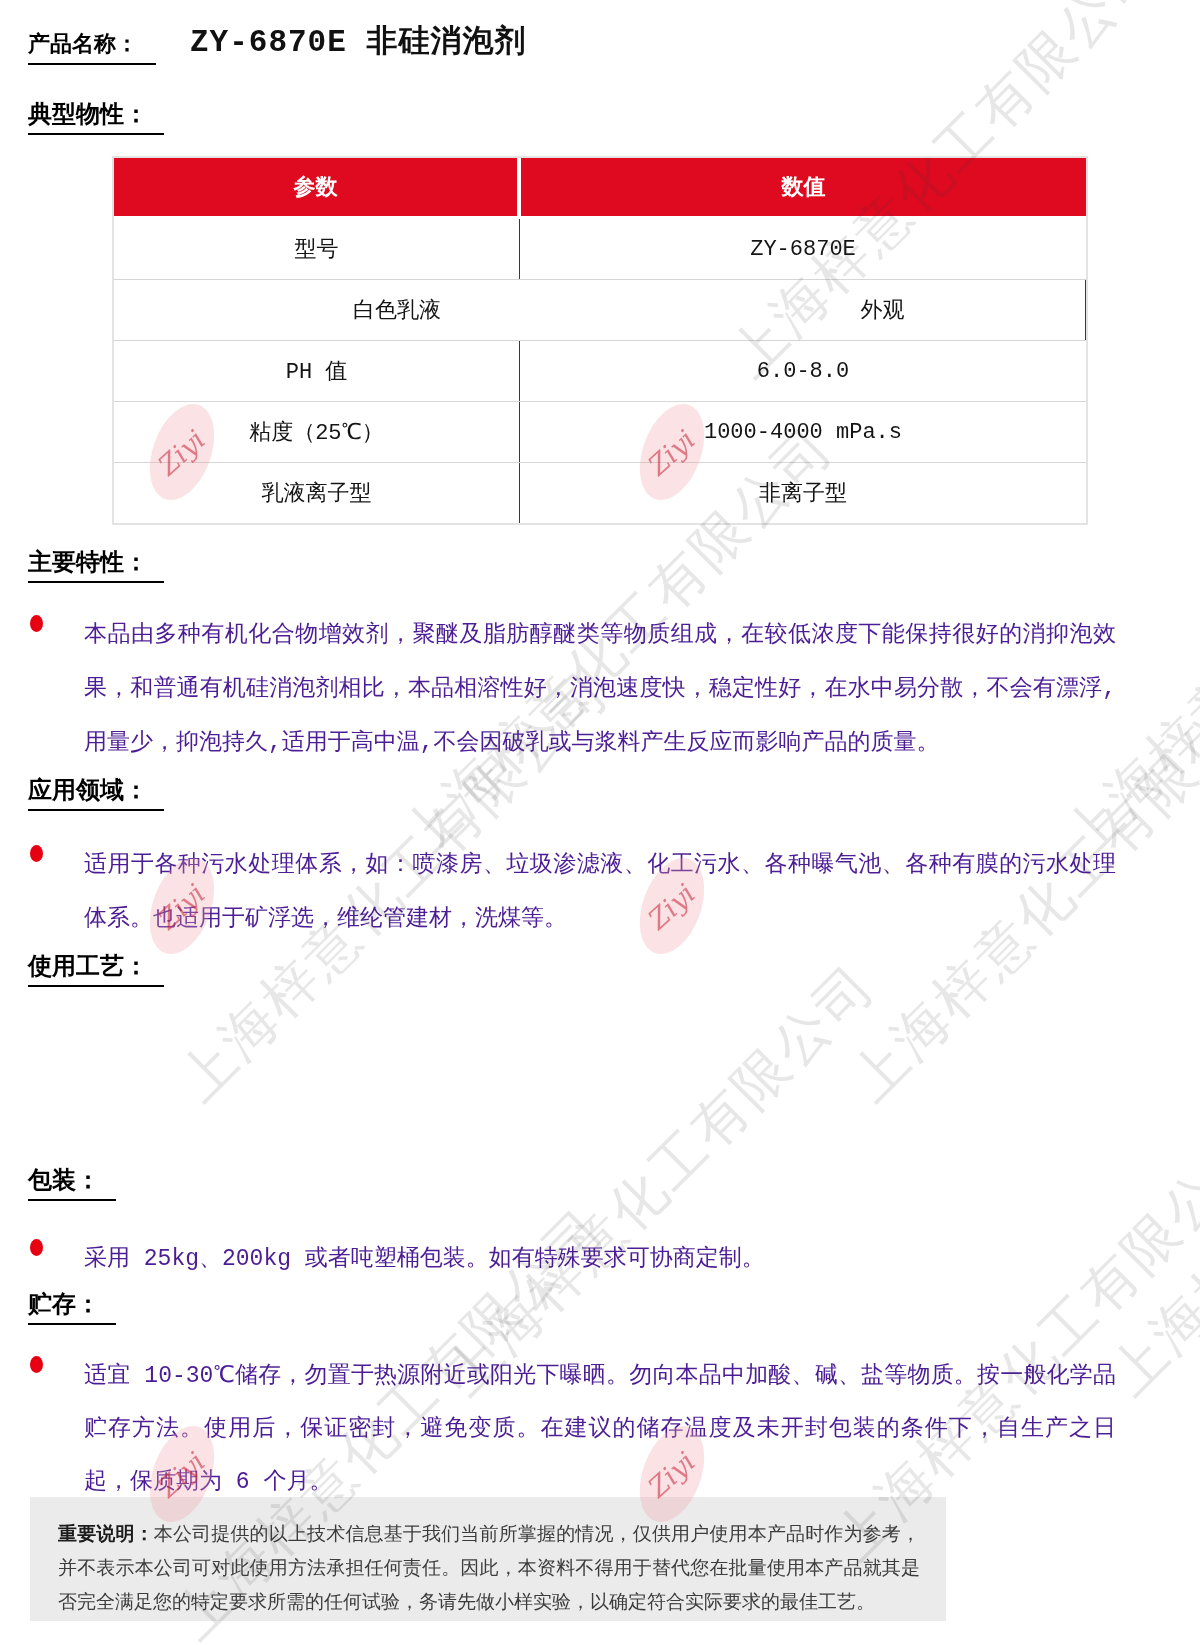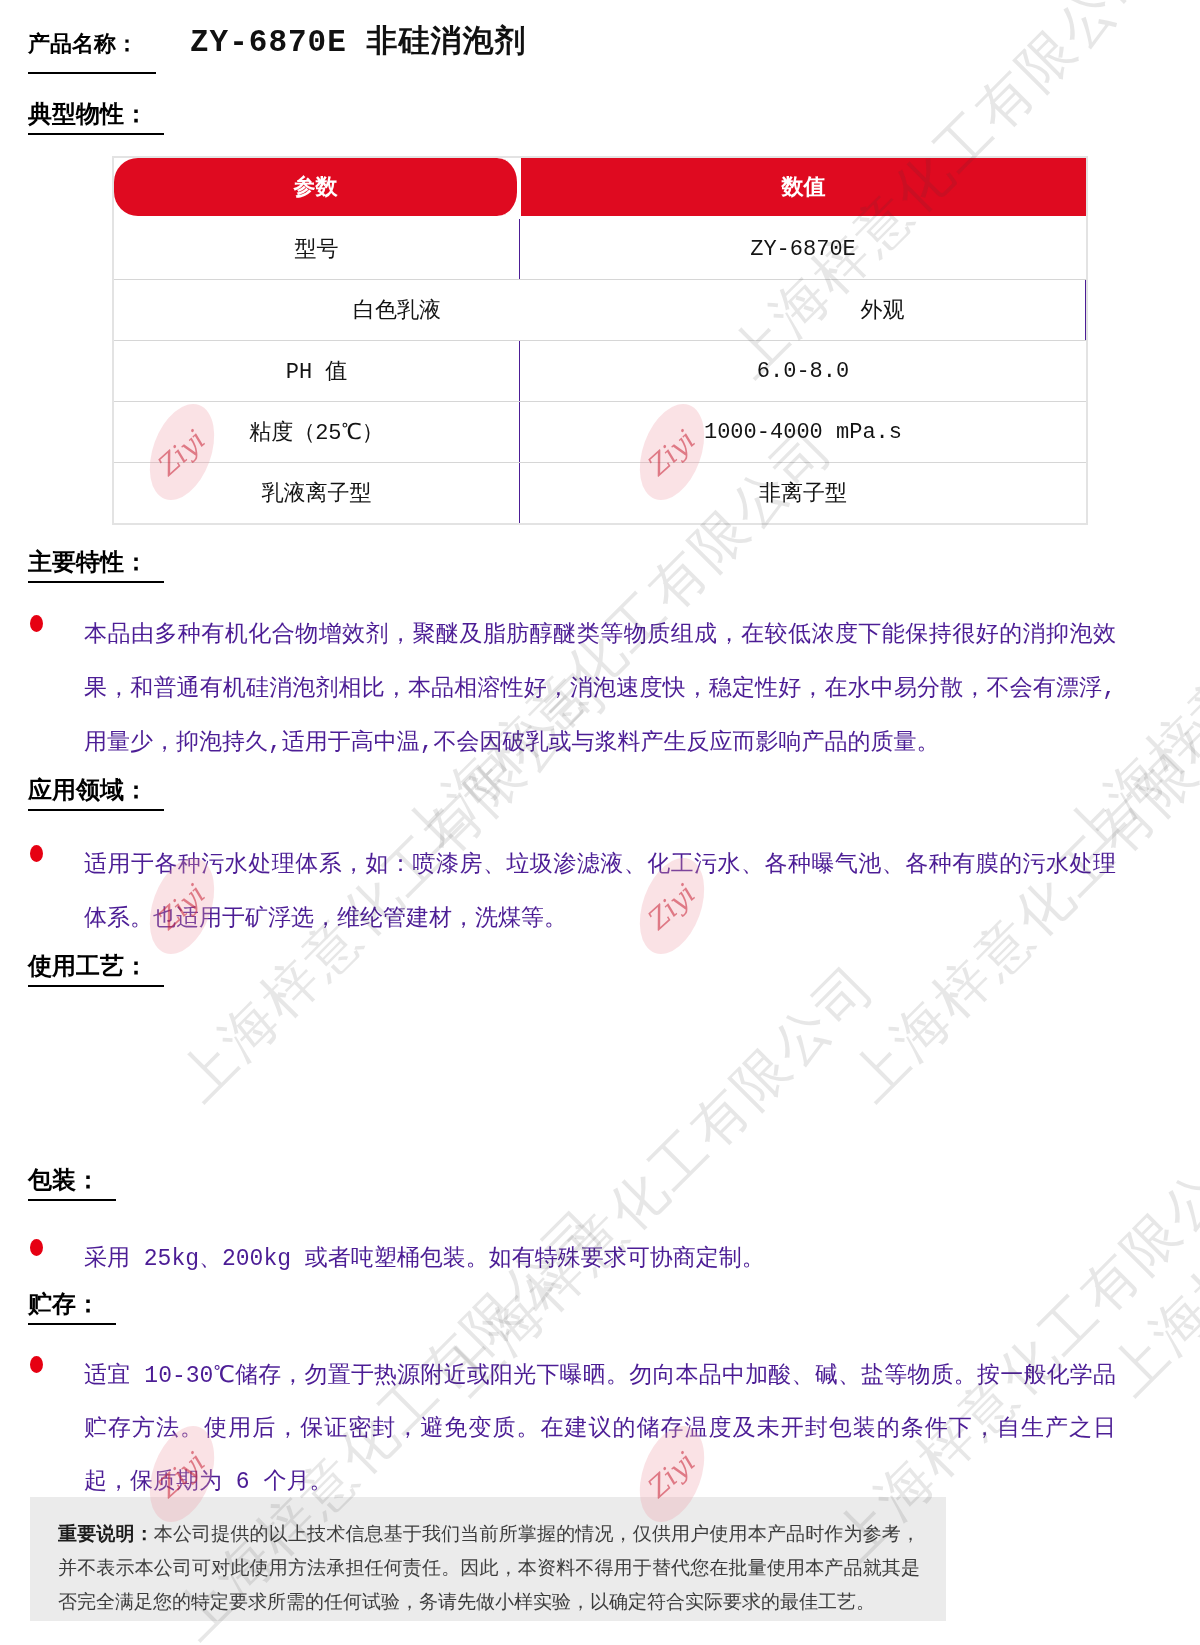--- a/index.html
+++ b/index.html
@@ -13,21 +13,21 @@
     background:#ffffff;
     font-family:"Liberation Mono","DejaVu Sans Mono",monospace;
     color:#111;
   }
   
   .content{position:absolute;inset:0;z-index:1;}
 
   .title-row{position:absolute;top:20px;left:28px;display:flex;align-items:baseline;}
   .title-label{
     font-size:22px;font-weight:700;color:#000;
-    border-bottom:2px solid #000;padding:0 18px 13px 0;
+    border-bottom:2px solid #000;padding:0 18px 4px 0;
   }
   .doc-title{font-size:31px;font-weight:700;margin-left:34px;letter-spacing:1px;}
 
   .sec-heading{
     position:absolute;left:28px;
     font-size:24px;font-weight:700;color:#000;
     border-bottom:2px solid #000;padding:0 16px 3px 0;
     display:inline-block;
   }
   .h-props{top:98px;}
@@ -40,21 +40,21 @@
   
   .table-wrap{
     position:absolute;top:156px;left:112px;width:972px;
     border:2px solid #e3e3e3;background:#fff;
   }
   .t-header{display:flex;height:58px;border-bottom:3px solid #ffffff;}
   .t-header .cell{
     background:var(--red);color:#fff;font-weight:700;font-size:22px;
     display:flex;align-items:center;justify-content:center;
   }
-  .t-header .c1{width:403px;border-right:4px solid #ffffff;border-radius:24px;}
+  .t-header .c1{width:403px;border-right:4px solid #ffffff;}
   .t-header .c2{flex:1;}
   .t-row{display:flex;height:60px;border-bottom:1px solid #d6d6d6;}
   .t-row:last-child{border-bottom:none;}
   .t-row .cell{
     font-size:22px;color:#141414;
     display:flex;align-items:center;justify-content:center;text-align:center;
   }
   .t-row .c1{width:405px;border-right:1px solid #4c1d95;}
   .t-row .c2{flex:1;}
 

